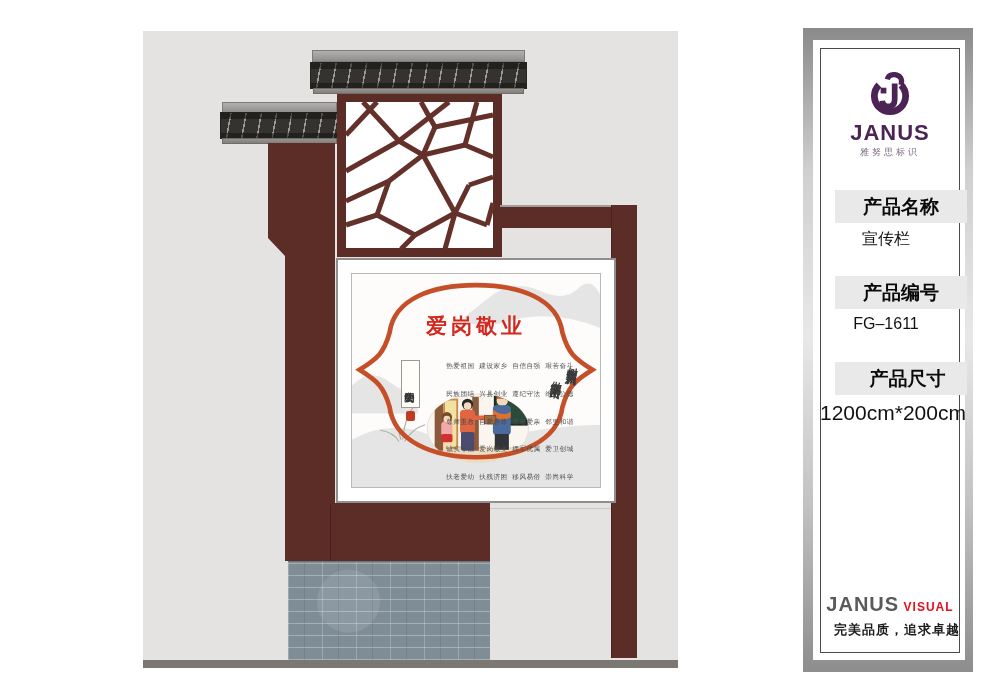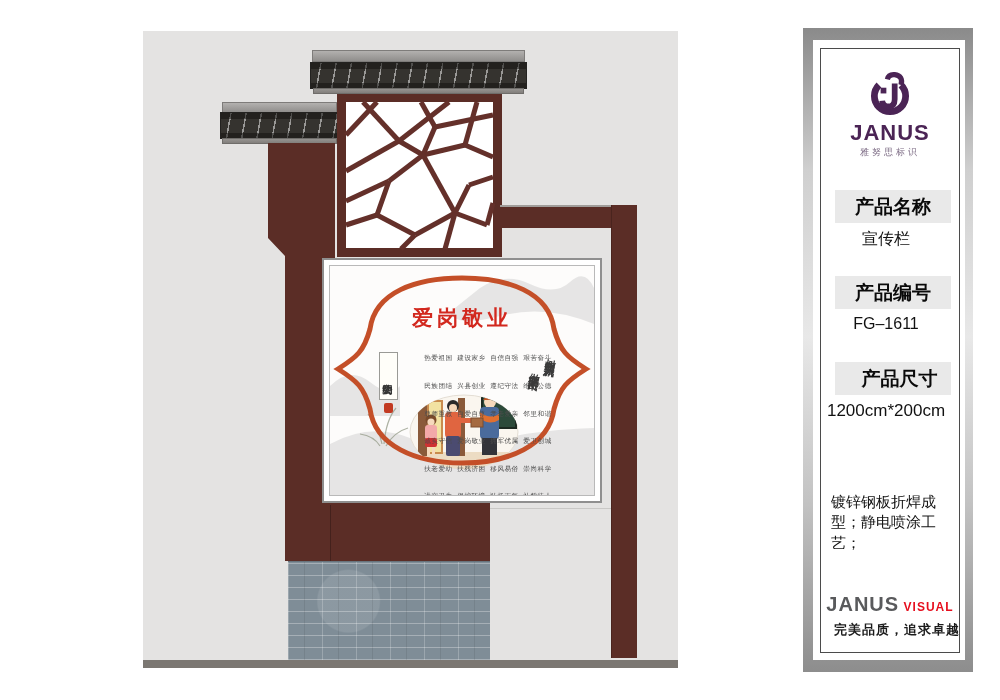--- a/index.html
+++ b/index.html
@@ -33,22 +33,22 @@
   .brick-base { left:288px; top:561px; width:202px; height:99px;
     background-color:#7f8d97;
     background-image:
       repeating-linear-gradient(90deg, transparent 0 16px, rgba(0,0,0,.08) 16px 17px, transparent 17px 34px),
       repeating-linear-gradient(0deg, rgba(255,255,255,.30) 0 1px, transparent 1px 12px),
       repeating-linear-gradient(90deg, rgba(255,255,255,.22) 0 1px, transparent 1px 34px),
       radial-gradient(circle at 30% 40%, rgba(255,255,255,.10) 0 20%, transparent 21%);
     border-top:1px solid #68747d; }
 
   
-  .poster { left:322px; top:258px; width:280px; height:245px; background:#ffffff;
-    border:2px solid #8f8f8f; padding:5px; }
+  .poster { left:336px; top:258px; width:280px; height:245px; background:#ffffff;
+    border:2px solid #8f8f8f; padding:13px; }
   .poster-inner { width:100%; height:100%; border:1px solid #b9b9b9; position:relative; background:#fdfcfb; overflow:hidden; }
   .poster-title { position:absolute; left:0; top:38px; width:100%; text-align:center;
     color:#d2281e; font-weight:bold; font-size:21px; letter-spacing:4px; }
   .poster-rows { position:absolute; left:62px; top:69px; width:192px; text-align:center;
     font-size:6.6px; line-height:9.2px; color:#4c4c4c; letter-spacing:.5px; white-space:pre; }
   .tag-box { position:absolute; left:49px; top:86px; width:19px; height:48px; border:1px solid #9a9a96;
     background:#fffef9; writing-mode:vertical-rl; text-align:center;
     font-family:"DejaVu Serif", serif; font-weight:bold; font-size:10px; color:#333; line-height:19px; }
   .tag-seal { position:absolute; left:54px; top:137px; width:9px; height:10px; background:#c23a22; border-radius:2px; }
   .vert-col { position:absolute; writing-mode:vertical-rl; font-family:"DejaVu Serif", serif;
@@ -61,26 +61,26 @@
     background:linear-gradient(180deg,#8a8a8a 0%,#cfcfcf 22%,#e8e8e8 48%,#c2c2c2 74%,#8d8d8d 100%); }
   .side-white { left:813px; top:40px; width:152px; height:620px; background:#ffffff; }
   .side-inner { left:820px; top:48px; width:140px; height:605px; border:1px solid #4b4b4b; background:#ffffff; }
 
   .brand-mark { left:865px; top:70px; width:50px; height:50px; }
   .brand-name { left:820px; top:120px; width:140px; text-align:center; color:#4b2455;
     font-weight:bold; font-size:22px; letter-spacing:1px; }
   .brand-sub { left:820px; top:146px; width:140px; text-align:center; color:#7d6c85;
     font-size:9px; letter-spacing:3px; }
 
-  .sec-hdr { left:835px; width:116px; height:33px; background:#e9e9e9; text-align:center;
+  .sec-hdr { left:835px; width:132px; height:33px; background:#e9e9e9; text-align:center;
     line-height:33px; font-weight:bold; font-size:19px; color:#0a0a0a; }
   .sec-val { left:820px; width:132px; text-align:center; font-size:16px; color:#111; }
   .hdr1 { top:190px; } .val1 { top:229px; }
   .hdr2 { top:276px; } .val2 { top:315px; }
-  .hdr3 { top:362px;padding-left:13px; } .val3 { top:401px; font-size:17px; }
+  .hdr3 { top:362px;padding-left:13px; } .val3 { top:401px; font-size:21px; }
   .hdr4 { top:452px; }
   .craft-text { left:831px; top:492px; width:116px; font-size:15px; line-height:1.35;
     color:#111; text-align:left; }
 
   .foot-logo { left:820px; top:593px; width:140px; text-align:center; white-space:nowrap; }
   .foot-janus { font-weight:bold; font-size:20px; color:#595a5c; letter-spacing:1px; }
   .foot-visual { font-weight:bold; font-size:12px; color:#e60f1e; letter-spacing:1px; }
   .foot-tagline { left:820px; top:621px; width:140px; text-align:right;
     font-family:"DejaVu Serif", serif; font-weight:bold; font-size:13px; color:#1c1c1c; letter-spacing:1px; }
 </style>
@@ -230,21 +230,20 @@
 
   <div class="abs sec-hdr hdr1">产品名称</div>
   <div class="abs sec-val val1">宣传栏</div>
 
   <div class="abs sec-hdr hdr2">产品编号</div>
   <div class="abs sec-val val2">FG–1611</div>
 
   <div class="abs sec-hdr hdr3">产品尺寸</div>
   <div class="abs sec-val val3">1200cm*200cm</div>
 
-  <div class="abs craft-text">镀锌钢板折焊成型；静电喷涂工艺；</div>
 
   <div class="abs foot-logo">
     <span class="foot-janus">JANUS</span>
     <span class="foot-visual">VISUAL</span>
   </div>
   <div class="abs foot-tagline">完美品质，追求卓越</div>
 
 </div>
 
 </body></html>

